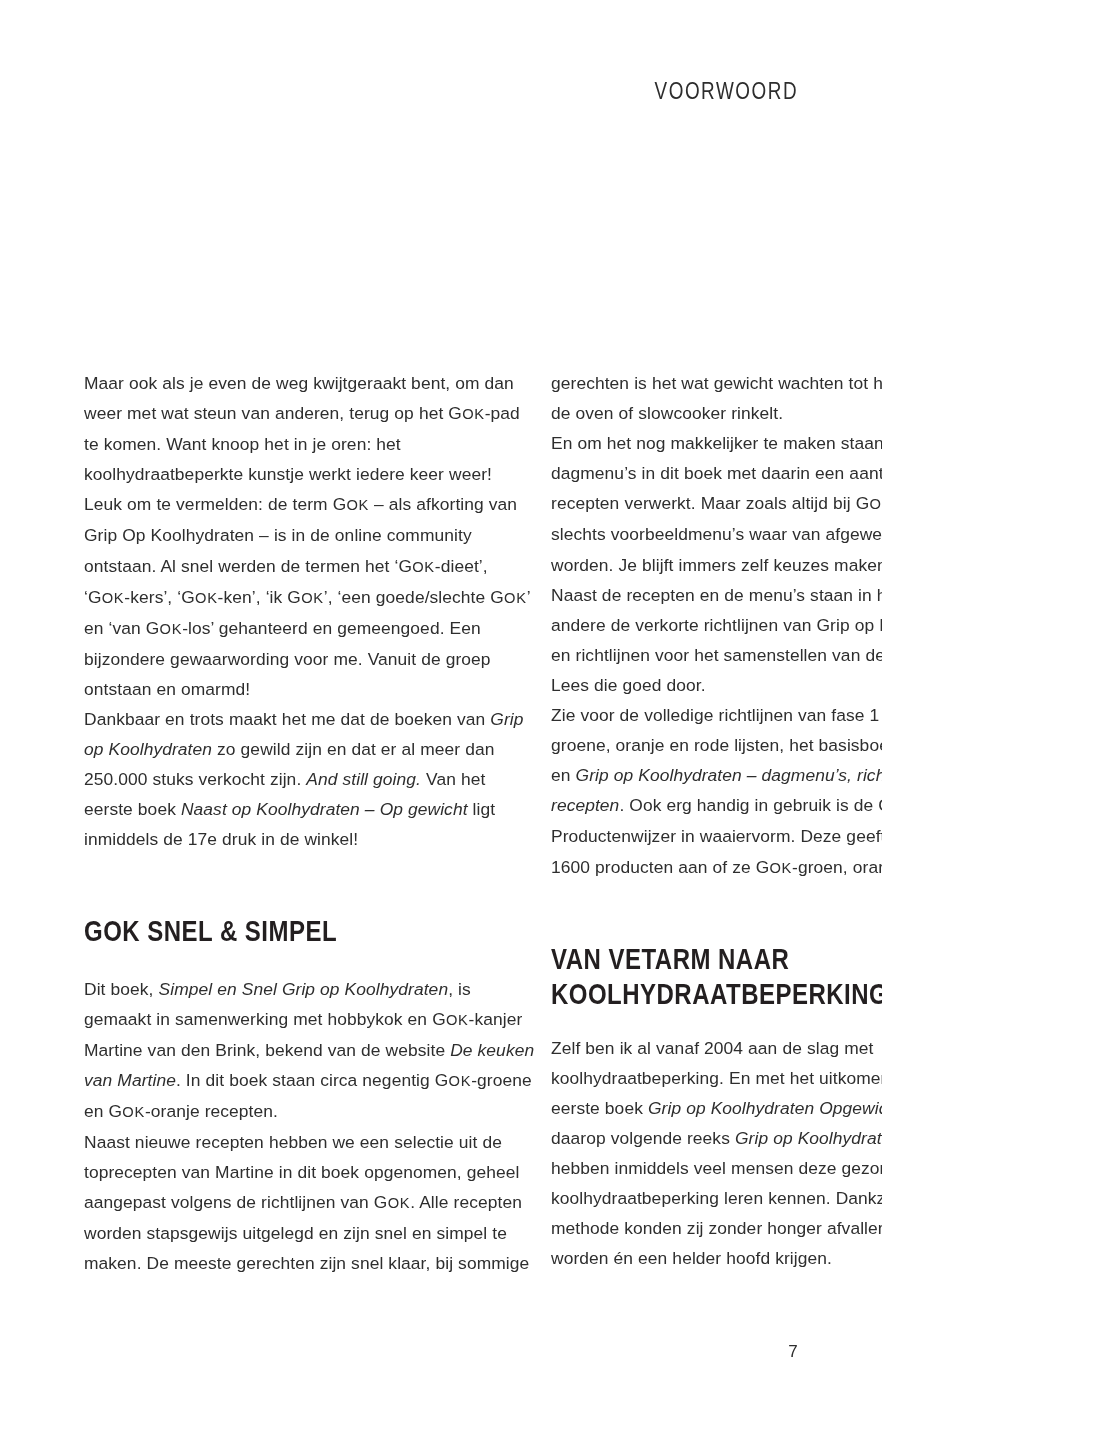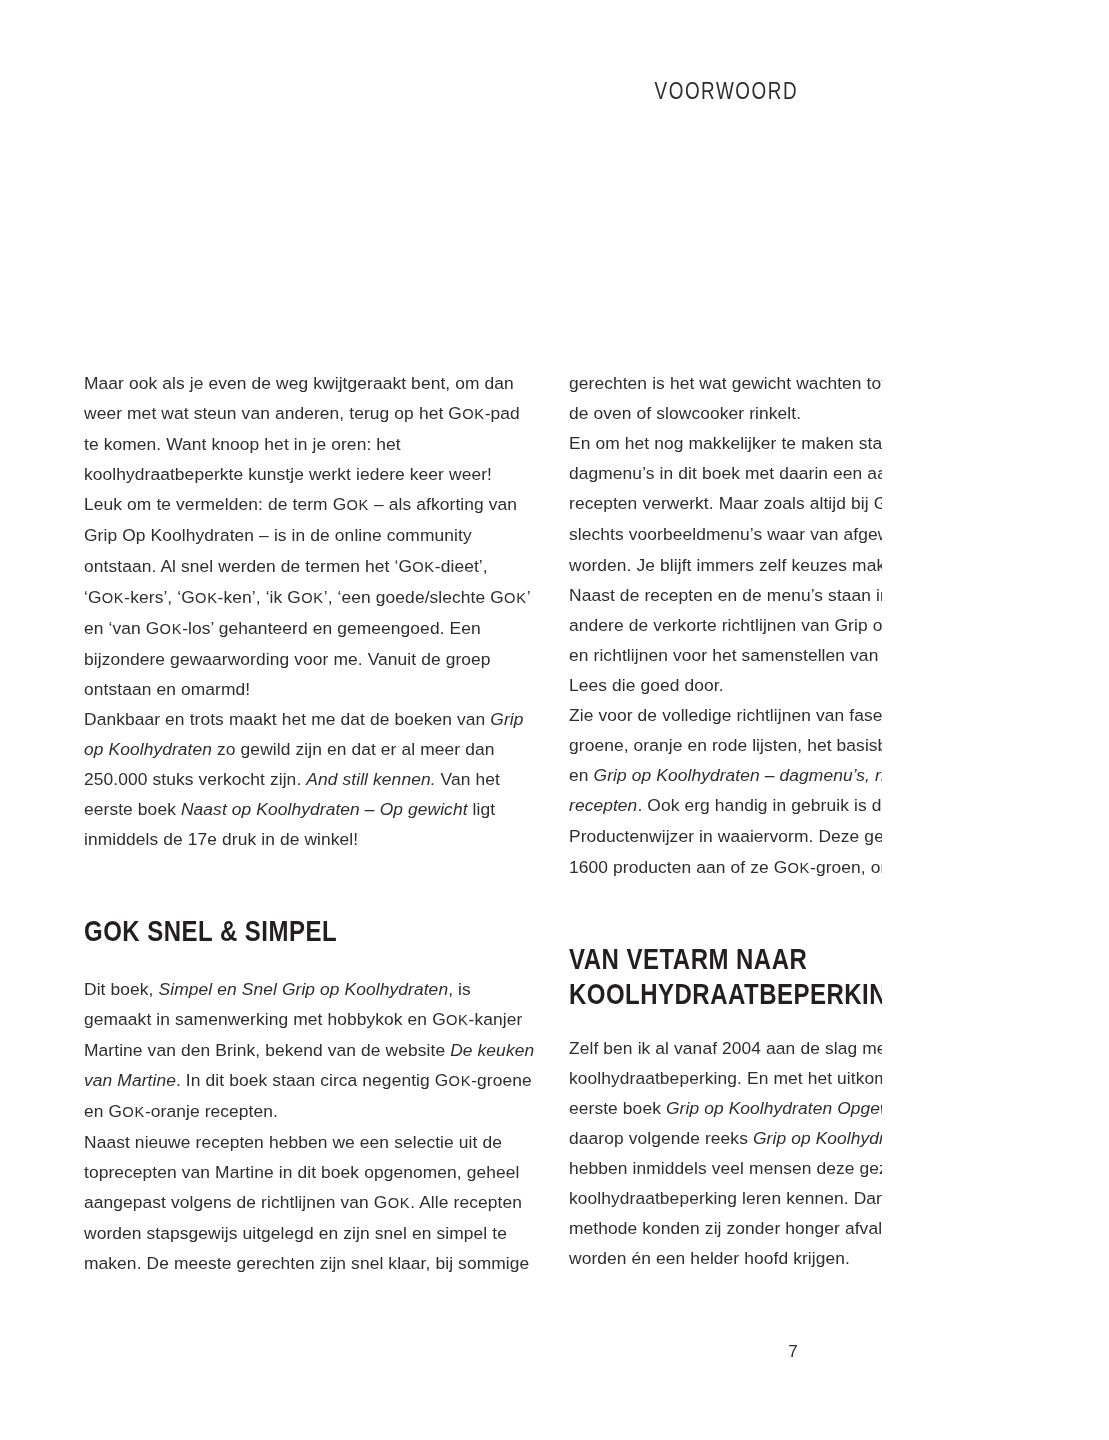--- a/index.html
+++ b/index.html
@@ -32,21 +32,21 @@
     white-space: nowrap;
   }
 
   
   .columns {
     position: absolute;
     top: 368px;
     left: 84px;
     width: 941px;
     display: flex;
-    gap: 34px;
+    gap: 16px;
     align-items: flex-start;
   }
   .col {
     width: 451px;
     flex: 0 0 451px;
   }
 
   .body-text {
     font-size: 17.4px;
     line-height: 30.1px;
@@ -103,21 +103,21 @@
   <div class="running-head">VOORWOORD</div>
 
   <div class="columns">
 
     <div class="col">
 
       <p class="body-text para">Maar ook als je even de weg kwijtgeraakt bent, om dan weer met wat steun van anderen, terug op het <span class="sc"><span class="cap">G</span>OK</span>-pad te komen. Want knoop het in je oren: het koolhydraatbeperkte kunstje werkt iedere keer weer!</p>
 
       <p class="body-text para">Leuk om te vermelden: de term <span class="sc"><span class="cap">G</span>OK</span> – als afkorting van Grip Op Koolhydraten – is in de online community ontstaan. Al snel werden de termen het ‘<span class="sc"><span class="cap">G</span>OK</span>-dieet’, ‘<span class="sc"><span class="cap">G</span>OK</span>-kers’, ‘<span class="sc"><span class="cap">G</span>OK</span>-ken’, ‘ik <span class="sc"><span class="cap">G</span>OK</span>’, ‘een goede/slechte <span class="sc"><span class="cap">G</span>OK</span>’ en ‘van <span class="sc"><span class="cap">G</span>OK</span>-los’ gehanteerd en gemeengoed. Een bijzondere gewaarwording voor me. Vanuit de groep ontstaan en omarmd!</p>
 
-      <p class="body-text para">Dankbaar en trots maakt het me dat de boeken van <em>Grip op Koolhydraten</em> zo gewild zijn en dat er al meer dan 250.000 stuks verkocht zijn. <em>And still kennen.</em> Van het eerste boek <em>Naast op Koolhydraten – Op gewicht</em> ligt inmiddels de 17e druk in de winkel!</p>
+      <p class="body-text para">Dankbaar en trots maakt het me dat de boeken van <em>Grip op Koolhydraten</em> zo gewild zijn en dat er al meer dan 250.000 stuks verkocht zijn. <em>And still going.</em> Van het eerste boek <em>Naast op Koolhydraten – Op gewicht</em> ligt inmiddels de 17e druk in de winkel!</p>
 
       <h2 class="section-heading heading-block-1">GOK SNEL &amp; SIMPEL</h2>
 
 
       <p class="body-text para">Dit boek, <em>Simpel en Snel Grip op Koolhydraten</em>, is gemaakt in samenwerking met hobbykok en <span class="sc"><span class="cap">G</span>OK</span>-kanjer Martine van den Brink, bekend van de website <em>De keuken van Martine</em>. In dit boek staan circa negentig <span class="sc"><span class="cap">G</span>OK</span>-groene en <span class="sc"><span class="cap">G</span>OK</span>-oranje recepten.</p>
 
       <p class="body-text para">Naast nieuwe recepten hebben we een selectie uit de toprecepten van Martine in dit boek opgenomen, geheel aangepast volgens de richtlijnen van <span class="sc"><span class="cap">G</span>OK</span>. Alle recepten worden stapsgewijs uitgelegd en zijn snel en simpel te maken. De meeste gerechten zijn snel klaar, bij sommige</p>
 
     </div>
 

